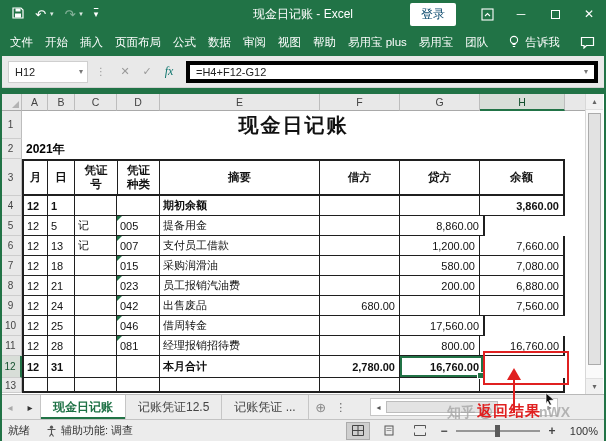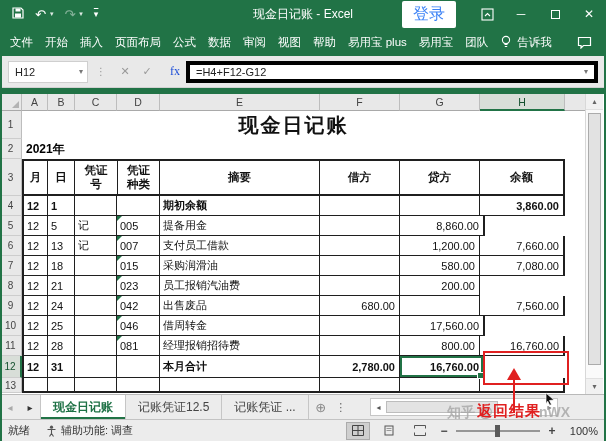--- a/index.html
+++ b/index.html
@@ -6,38 +6,38 @@
   body { font-family:"Liberation Sans","DejaVu Sans",sans-serif; background:#777; }
   .window { position:relative; width:606px; height:441px; background:#fff; overflow:hidden; }
 
   
   .titlebar { position:absolute; left:0; top:0; width:606px; height:28px; background:var(--green,#217346); display:flex; align-items:center; color:#fff; }
   .qat { display:flex; align-items:center; gap:11px; padding-left:12px; font-size:13px; }
   .qat .dim { opacity:.45; }
   .qat .dd { font-size:7px; margin-left:-7px; opacity:.85; }
   .win-title { position:absolute; left:0; right:0; text-align:center; font-size:12px; pointer-events:none; }
   .tb-right { position:absolute; right:0; top:0; height:28px; display:flex; align-items:center; gap:0; }
-  .signin { background:#fff; color:#3b82f6; font-size:16px; padding:3px 11px; border-radius:2px; margin-right:14px; }
+  .signin { background:#fff; color:#0c4a6e; font-size:12px; padding:3px 11px; border-radius:2px; margin-right:14px; }
   .wbtn { width:34px; height:28px; display:flex; align-items:center; justify-content:center; font-size:12px; }
   .maxbox { width:9px; height:9px; border:1px solid #fff; display:inline-block; }
 
   
-  .menubar { position:absolute; left:0; top:28px; width:606px; height:28px; background:var(--green,#217346); display:flex; align-items:center; gap:12px; padding:0 10px; color:#fff; font-size:11.5px; white-space:nowrap; overflow:hidden; }
+  .menubar { position:absolute; left:0; top:28px; width:606px; height:28px; background:var(--green,#217346); display:flex; align-items:center; gap:20px; padding:0 10px; color:#fff; font-size:11.5px; white-space:nowrap; overflow:hidden; }
   .menu-tab { flex:0 0 auto; }
   .tellme-group { display:flex; align-items:center; gap:5px; }
   .comment-wrap { margin-left:auto; display:flex; align-items:center; padding-right:4px; }
 
   
   .frame { position:absolute; left:0; top:56px; width:606px; height:385px; border-left:2px solid var(--green,#217346); border-right:2px solid var(--green,#217346); pointer-events:none; z-index:30; }
   .formula-row { position:absolute; left:0; top:56px; width:606px; height:32px; background:#e9e9e9; display:flex; align-items:center; padding:0 8px; border-bottom:1px solid #d2d2d2; }
   .name-box { width:80px; height:22px; background:#fff; border:1px solid #cfcfcf; display:flex; align-items:center; font-size:11px; padding-left:6px; color:#222; }
   .name-box .dd { margin-left:auto; font-size:8px; color:#777; padding-right:4px; }
   .fsep { color:#9a9a9a; font-size:10px; margin:0 8px; }
   .fbtn { color:#999; font-size:11px; width:22px; text-align:center; }
-  .fx { font-family:"Liberation Serif",serif; color:#1d4ed8; font-size:12px;text-align:right; }
+  .fx { font-style:italic; font-family:"Liberation Serif",serif; color:#0f766e; font-size:12px; }
   .formula-field { flex:1; height:22px; background:#fff; border:4px solid #000000; display:flex; align-items:center; font-size:11px; padding:0 6px; color:#222; margin-left:6px; }
   .formula-field .dd { margin-left:auto; font-size:8px; color:#777; }
   .green-strip { position:absolute; left:0; top:88px; width:606px; height:6px; background:var(--green,#217346); }
 
   
   .grid-area { position:absolute; left:0; top:94px; width:606px; height:300px; background:#fff; overflow:hidden; }
   .colhdr-row { display:flex; height:17px; }
   .ch { background:#e8e8e8; border-right:1px solid #bdbdbd; border-bottom:1px solid #a9a9a9; color:#444; font-size:10.5px; display:flex; align-items:center; justify-content:center; }
   .ch.corner { width:22px; position:relative; }
   .ch.corner::after { content:''; position:absolute; right:2px; bottom:2px; border-bottom:7px solid #b3b3b3; border-left:7px solid transparent; }
@@ -291,20 +291,21 @@
         </div>
         <div class="srow">
           <div class="rh">8</div>
           <div class="tc ca first">12</div>
           <div class="tc cb">21</div>
           <div class="tc cc"></div>
           <div class="tc cd tri">023</div>
           <div class="tc ce">员工报销汽油费</div>
           <div class="tc cf amount"></div>
           <div class="tc cg amount">200.00</div>
+          <div class="tc chh amount">6,880.00</div>
         </div>
         <div class="srow">
           <div class="rh">9</div>
           <div class="tc ca first">12</div>
           <div class="tc cb">24</div>
           <div class="tc cc"></div>
           <div class="tc cd tri">042</div>
           <div class="tc ce">出售废品</div>
           <div class="tc cf amount">680.00</div>
           <div class="tc cg amount"></div>

